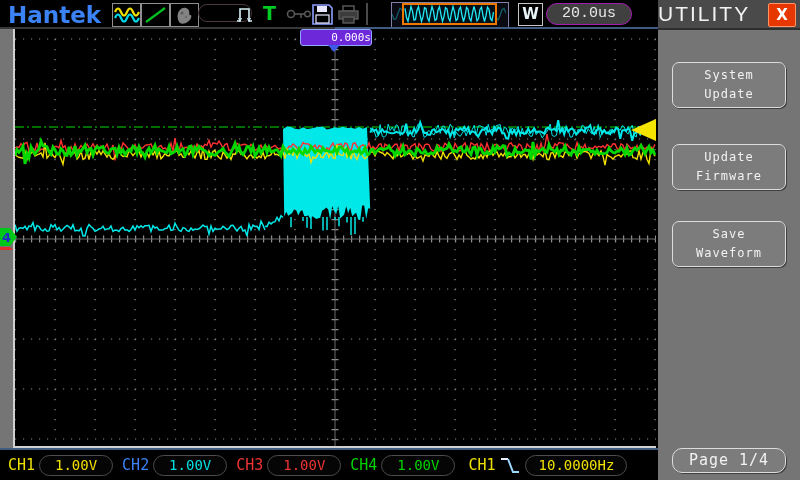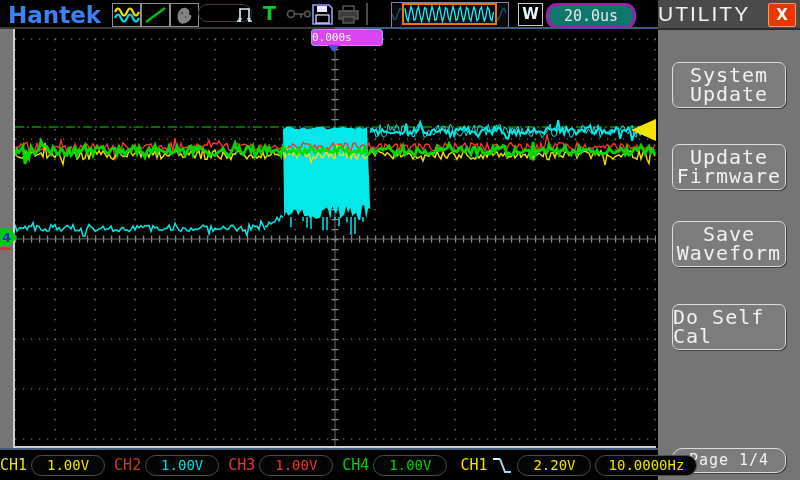--- a/index.html
+++ b/index.html
@@ -12,52 +12,52 @@
   .icon-box{position:absolute;top:3px;width:27px;height:22px;background:#000;border:1px solid #8f8f8f;}
   .pill-outline{position:absolute;left:198px;top:4px;width:52px;height:16px;border:1px solid #4a3a3a;border-radius:9px;}
   .tbar-svg{position:absolute;top:0;}
   .trig-T{position:absolute;left:263px;top:2px;color:#00cc22;font-weight:bold;
           font-size:19px;font-family:"DejaVu Sans",sans-serif;}
   .vsep{position:absolute;left:366px;top:3px;width:2px;height:22px;background:#4a4a4a;}
   .preview{position:absolute;left:391px;top:2px;width:116px;height:24px;background:#0a0a12;border:1px solid #8080a8;}
   .w-badge{position:absolute;left:518px;top:3px;width:23px;height:21px;background:#000;border:1px solid #c8c8c8;
            color:#e8f4f8;font-weight:bold;font-size:15px;text-align:center;line-height:21px;
            font-family:"DejaVu Sans",sans-serif;}
-  .tb-pill{position:absolute;left:546px;top:3px;width:84px;height:20px;background:#0f766e;border:3px solid #a21caf;
-           border-radius:11px;color:#e8e8e8;font-size:15px;text-align:center;line-height:20px;}
+  .tb-pill{position:absolute;left:546px;top:3px;width:84px;height:20px;background:#404040;border:1px solid #a21caf;
+           border-radius:11px;color:#e8e8e8;font-size:15px;text-align:center;line-height:20px;font-family:Liberation Mono, monospace;}
   .sep-left{position:absolute;left:0;top:27px;width:335px;height:2px;background:#383838;}
   .sep-right{position:absolute;left:335px;top:27px;width:323px;height:2px;background:#3f5c80;}
   
   .gray-strip{position:absolute;left:0;top:29px;width:13px;height:419px;background:#757575;}
   .crt{position:absolute;left:13px;top:29px;width:641px;height:417px;background:#000;
        border-left:2px solid #d0d0d0;border-bottom:2px solid #d0d0d0;}
-  .trig-tag{position:absolute;left:285px;top:0px;width:70px;height:15px;background:#d946ef;
+  .trig-tag{position:absolute;left:285px;top:0px;width:70px;height:15px;background:#6d28d9;
             border:1px solid #90a8ff;border-radius:3px;color:#fff;font-size:11px;
-            text-align:left;line-height:15px;z-index:5;margin-left:11px;}
+            text-align:right;line-height:15px;z-index:5;}
   .trig-tag-ptr{position:absolute;left:313px;top:16px;width:0;height:0;z-index:5;
             border-left:6px solid transparent;border-right:6px solid transparent;border-top:7px solid #3d5ae8;}
   .ch4-flag{position:absolute;left:0;top:227px;z-index:6;}
   
   .sidebar{position:absolute;left:658px;top:0;width:142px;height:480px;background:#757575;}
   .side-head{position:absolute;left:0;top:0;width:142px;height:28px;background:#4a4a4a;border-bottom:2px solid #2e2e2e;}
   .side-title{position:absolute;left:0;top:2px;color:#f2f2f2;font-size:21px;letter-spacing:2px;
               font-family:"Liberation Sans","DejaVu Sans",sans-serif;}
   .close-btn{position:absolute;right:4px;top:3px;width:26px;height:22px;background:#e63700;border:1px solid #ff9468;
              border-radius:2px;color:#fff;font-weight:bold;font-size:15px;text-align:center;line-height:22px;
              font-family:"DejaVu Sans",sans-serif;cursor:pointer;}
   .menu-btn{position:absolute;left:14px;width:112px;height:44px;background:#7c7c7c;
             border:1px solid #dcdcdc;border-radius:7px;box-shadow:1px 1px 0 #404040;
-            color:#f2f2f2;font-size:20px;line-height:19px;display:flex;flex-direction:column;
+            color:#f2f2f2;font-size:12px;line-height:19px;display:flex;flex-direction:column;
             align-items:center;justify-content:center;letter-spacing:1px;cursor:pointer;}
   .page-btn{position:absolute;left:14px;top:448px;width:112px;height:23px;background:#7c7c7c;
             border:1px solid #dcdcdc;border-radius:10px;box-shadow:1px 1px 0 #404040;
             color:#f2f2f2;font-size:15px;text-align:center;line-height:23px;letter-spacing:1px;cursor:pointer;}
   
   .botbar{position:absolute;left:0;top:448px;width:658px;height:32px;background:#000;
-          border-top:2px solid #3f5c80;display:flex;align-items:center;padding-left:0;box-sizing:border-box;gap:9px;}
+          border-top:2px solid #3f5c80;display:flex;align-items:center;padding-left:8px;box-sizing:border-box;gap:9px;}
   .chgroup{display:flex;align-items:center;gap:4px;}
   .chlabel{font-size:15px;}
   .chpill{display:inline-block;min-width:56px;background:#050505;border:1px solid #4d4d4d;border-radius:11px;
           font-size:14px;text-align:center;padding:1px 8px;line-height:17px;}
   .hzpill{min-width:84px;}
 </style>
 </head>
 <body>
 
 <div class="stage">
@@ -208,48 +208,43 @@
       <span>Update</span>
     </div>
     <div class="menu-btn" style="top:144px">
       <span>Update</span>
       <span>Firmware</span>
     </div>
     <div class="menu-btn" style="top:221px">
       <span>Save</span>
       <span>Waveform</span>
     </div>
-    <div class="menu-btn" style="top:304px">
-      <span>Do Self Cal</span>
-      <span></span>
-    </div>
     <div class="page-btn">Page 1/4</div>
   </div>
 
   <div class="botbar">
     <div class="chgroup">
       <span class="chlabel" style="color: rgb(240, 224, 0);">CH1</span>
       <span class="chpill" style="color: rgb(240, 224, 0);">1.00V</span>
     </div>
     <div class="chgroup">
-      <span class="chlabel" style="color: #c2410c; text-align: center;">CH2</span>
+      <span class="chlabel" style="color: #3b82f6; text-align: center;">CH2</span>
       <span class="chpill" style="color: rgb(0, 224, 224);">1.00V</span>
     </div>
     <div class="chgroup">
       <span class="chlabel" style="color: rgb(240, 52, 52);">CH3</span>
       <span class="chpill" style="color: rgb(240, 52, 52);">1.00V</span>
     </div>
     <div class="chgroup">
       <span class="chlabel" style="color: rgb(0, 212, 0);">CH4</span>
       <span class="chpill" style="color: rgb(0, 212, 0);">1.00V</span>
     </div>
     <div class="chgroup" style="margin-left:4px">
       <span class="chlabel" style="color:#f0e000">CH1</span>
       <svg width="22" height="24" viewBox="0 0 22 24">
         <polyline points="2,6 9,6" fill="none" stroke="#e8f0ff" stroke-width="2"></polyline>
         <polyline points="9,6 14,19 20,19" fill="none" stroke="#9fd8ff" stroke-width="2"></polyline>
       </svg>
-      <span class="chpill" style="color:#f0e000">2.20V</span>
       <span class="chpill hzpill" style="color:#f0e000">10.0000Hz</span>
     </div>
   </div>
 
 </div>
 
 </body></html>

